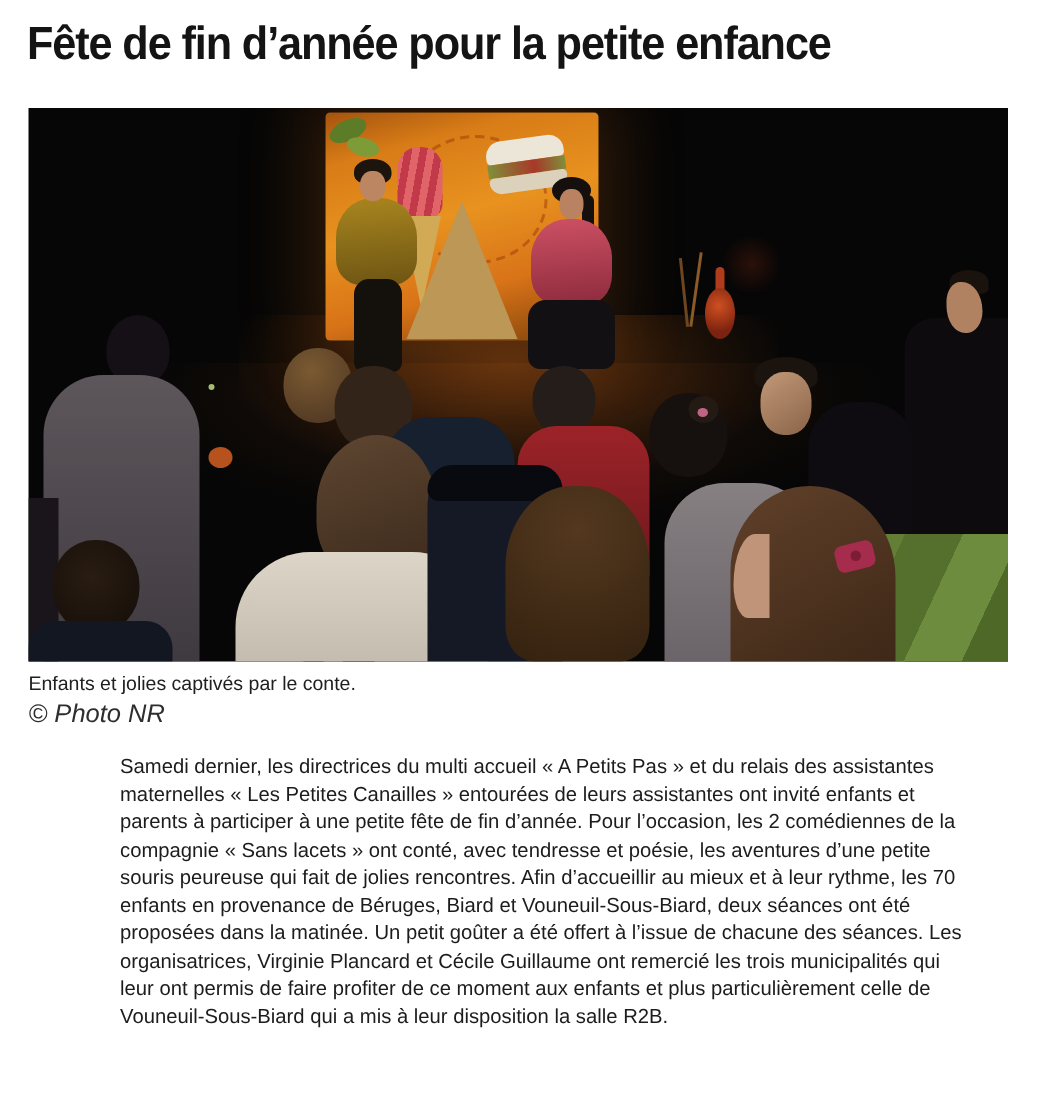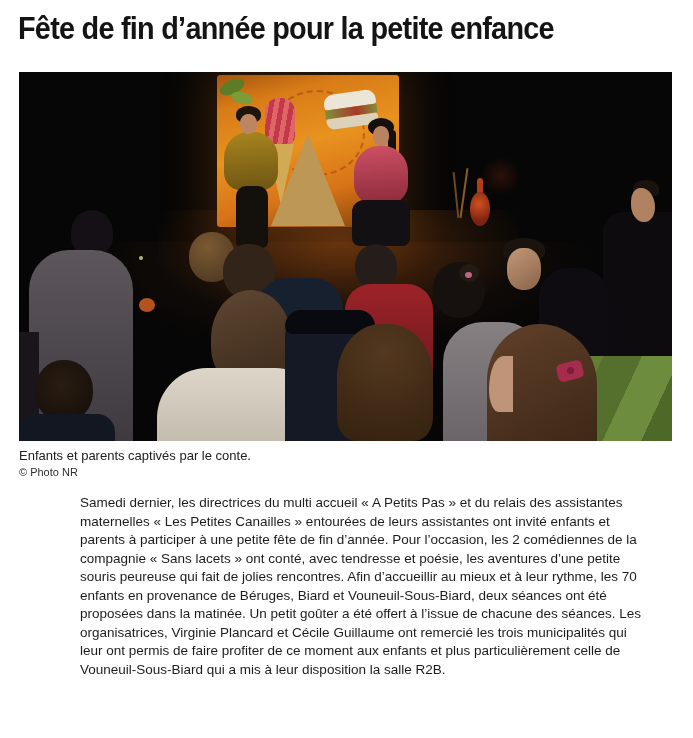--- a/index.html
+++ b/index.html
@@ -97,21 +97,21 @@
      background:linear-gradient(115deg,#627f35 0 30%,#55702c 30% 55%,#6d8c3e 55% 80%,#4e6828 80%);}
   .gk{left:424px;top:250px;width:100px;height:119px;border-radius:40px 40px 0 0;
      background:linear-gradient(#878083,#6b6468);}
   .au-hair{left:468px;top:252px;width:110px;height:117px;border-radius:48% 52% 0 0;
      background:linear-gradient(150deg,#60402a,#3e2817);}
   .au-face{left:470px;top:284px;width:24px;height:56px;background:#c09478;border-radius:60% 0 0 40%;}
   .bow{left:538px;top:290px;width:26px;height:18px;background:#a52c4c;border-radius:5px;transform:rotate(-14deg);}
   .bow-knot{left:548px;top:295px;width:7px;height:7px;background:#7c1c36;border-radius:50%;}
   
   .caption{margin:7px 18px 0 19px;font-size:13px;color:#202020;}
-  .credit{margin:3px 18px 0 19px;font-size:11px;color:#2e2e2e;}
+  .credit{margin:3px 18px 0 19px;font-size:17px;font-style:italic;color:#2e2e2e;}
   .article{margin:16px 45px 0 80px;font-size:13.5px;line-height:18.5px;color:#1c1c1c;}
   .article p{margin:0;}
   .citation{float:right;width:230px;height:190px;margin-left:6px;display:flex;
      flex-direction:column;justify-content:center;align-items:center;text-align:center;
      font-family:"DejaVu Serif",serif;font-style:italic;font-size:20px;line-height:29px;color:#111;}
   .citation .src{white-space:nowrap;}
 </style>
 </head>
 <body>
 
@@ -175,18 +175,18 @@
   <div class="fur-col"></div>
   <div class="curly"></div>
   <div class="mat"></div>
   <div class="gk"></div>
   <div class="au-hair"></div>
   <div class="au-face"></div>
   <div class="bow"></div>
   <div class="bow-knot"></div>
 </figure>
 
-<div class="caption">Enfants et parents captivés par le conte.</div>
+<div class="caption">Enfants et jolies captivés par le conte.</div>
 <div class="credit">© Photo NR</div>
 
 <div class="article">
   <p>Samedi dernier, les directrices du multi accueil « A Petits Pas » et du relais des assistantes maternelles « Les Petites Canailles » entourées de leurs assistantes ont invité enfants et parents à participer à une petite fête de fin d’année. Pour l’occasion, les 2 comédiennes de la compagnie « Sans lacets » ont conté, avec tendresse et poésie, les aventures d’une petite souris peureuse qui fait de jolies rencontres. Afin d’accueillir au mieux et à leur rythme, les 70 enfants en provenance de Béruges, Biard et Vouneuil-Sous-Biard, deux séances ont été proposées dans la matinée. Un petit goûter a été offert à l’issue de chacune des séances. Les organisatrices, Virginie Plancard et Cécile Guillaume ont remercié les trois municipalités qui leur ont permis de faire profiter de ce moment aux enfants et plus particulièrement celle de Vouneuil-Sous-Biard qui a mis à leur disposition la salle R2B.</p>
 </div>
 
 </body></html>

